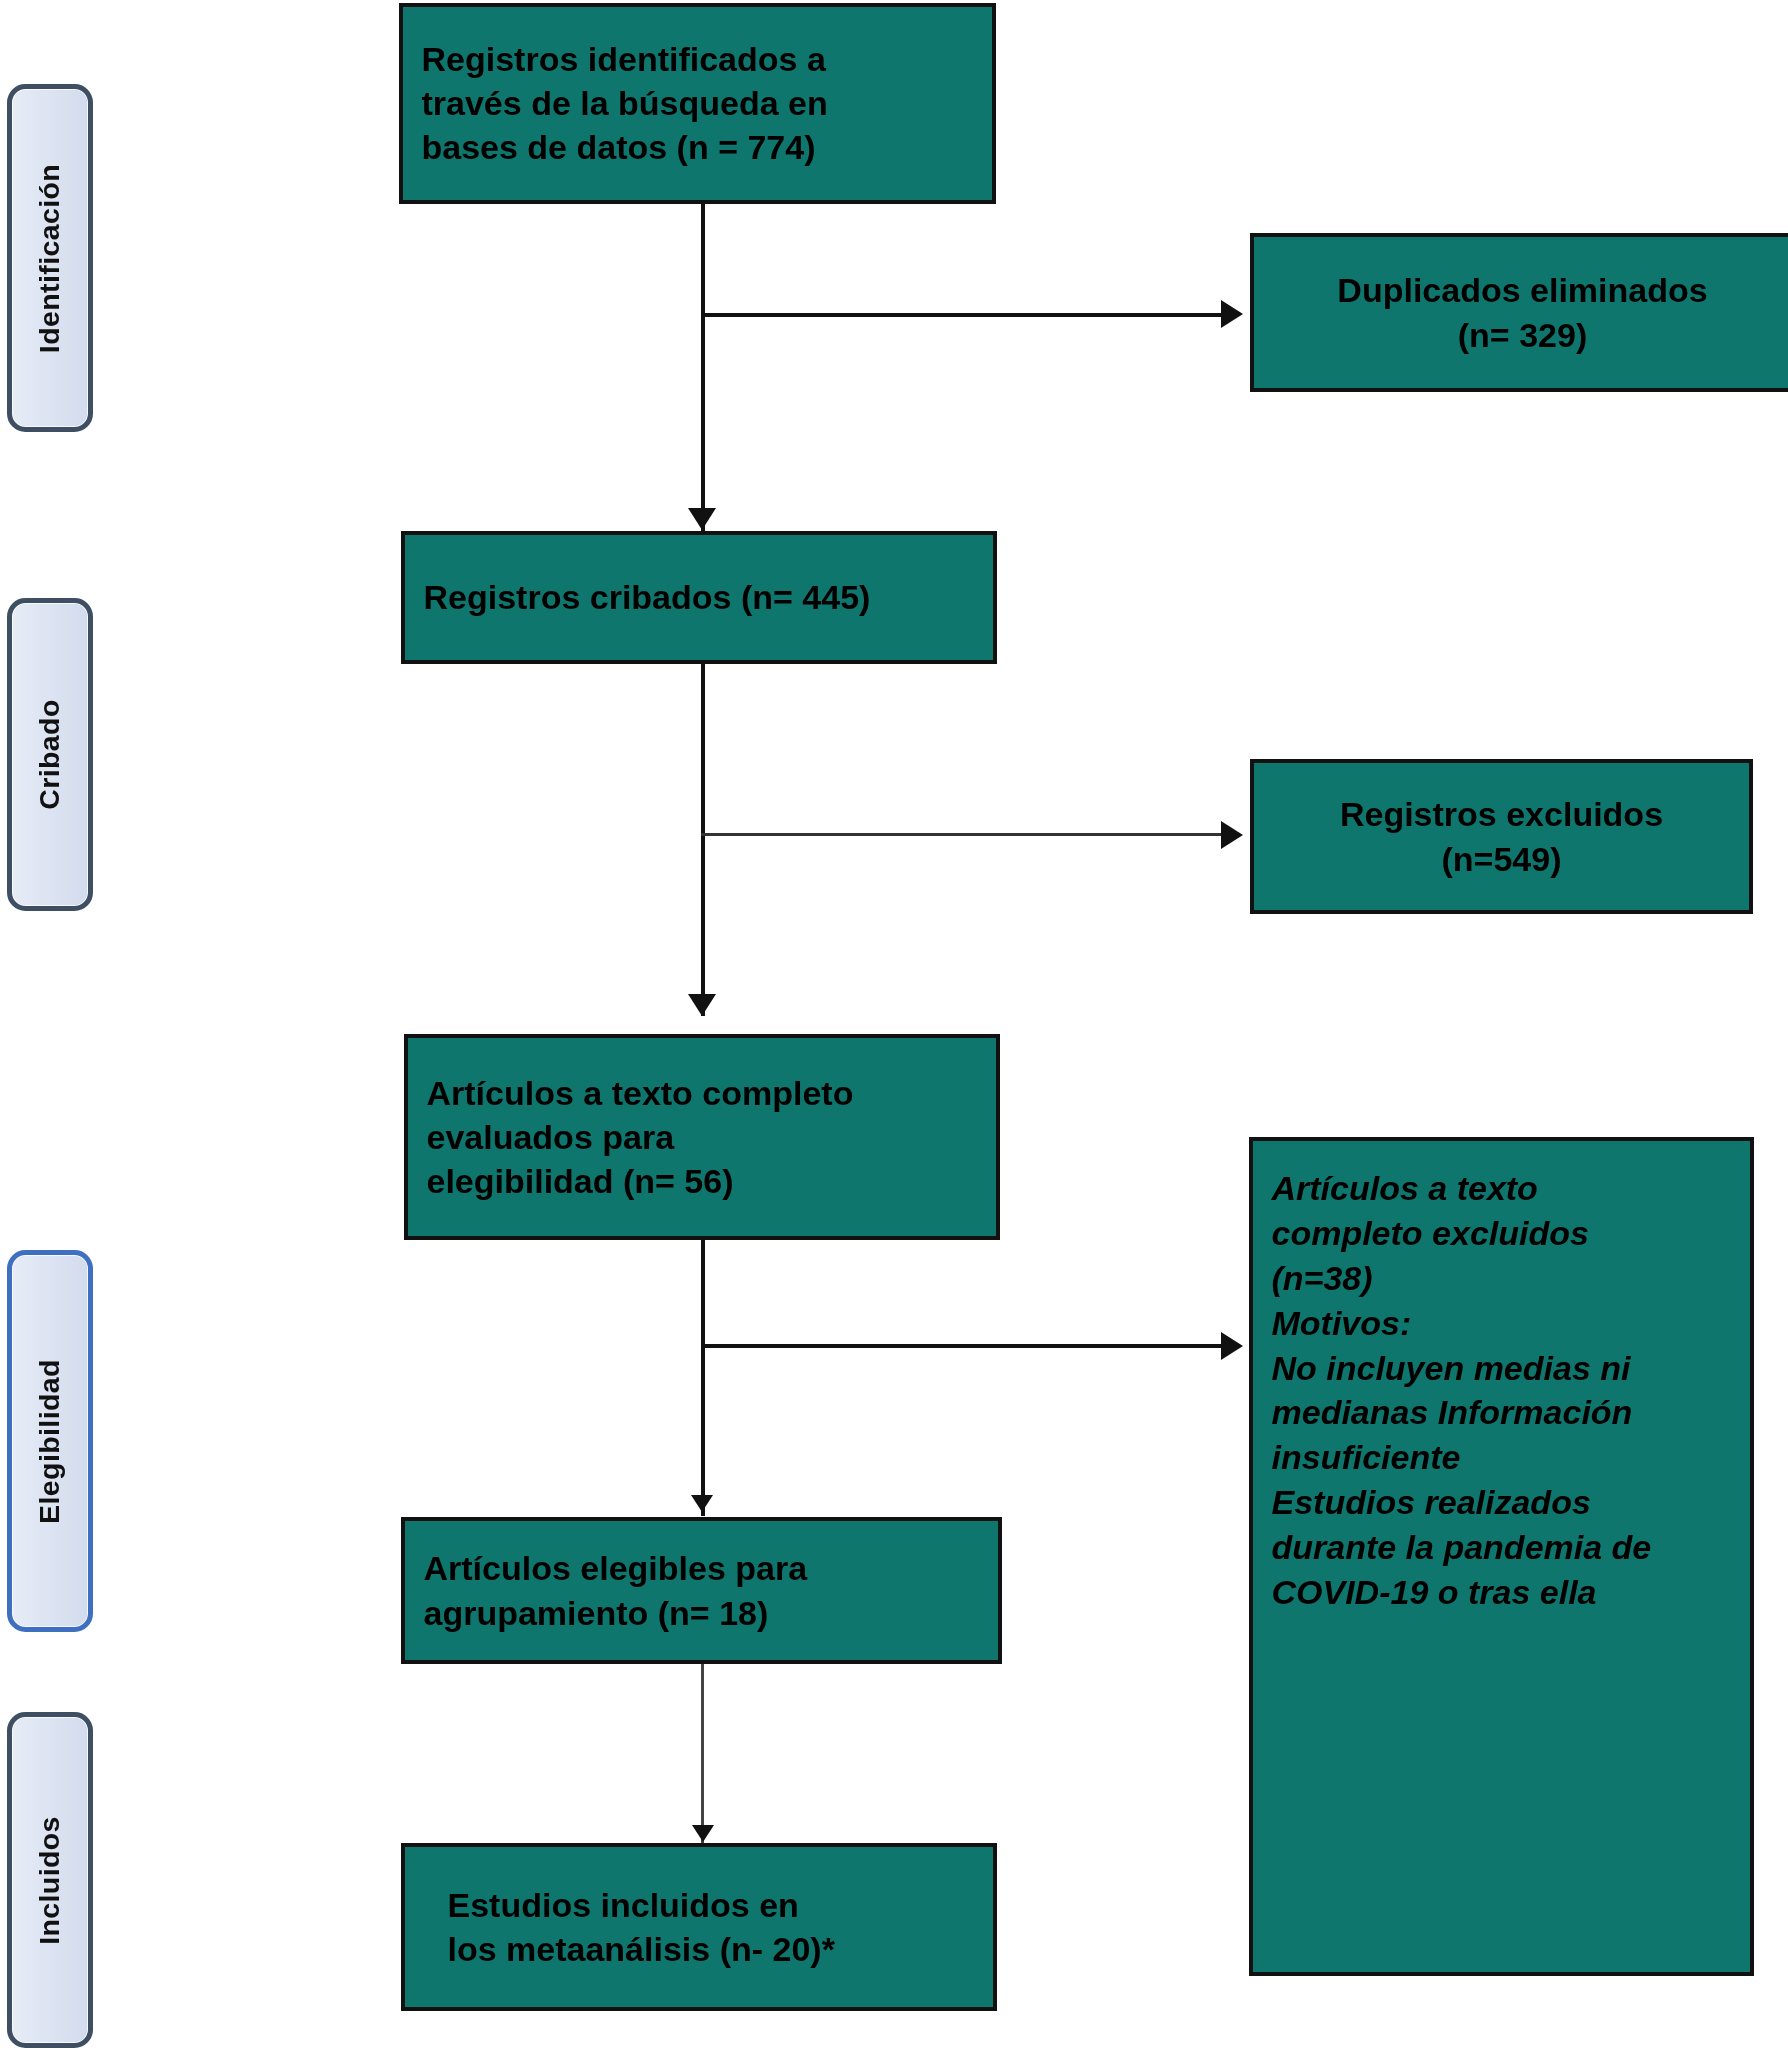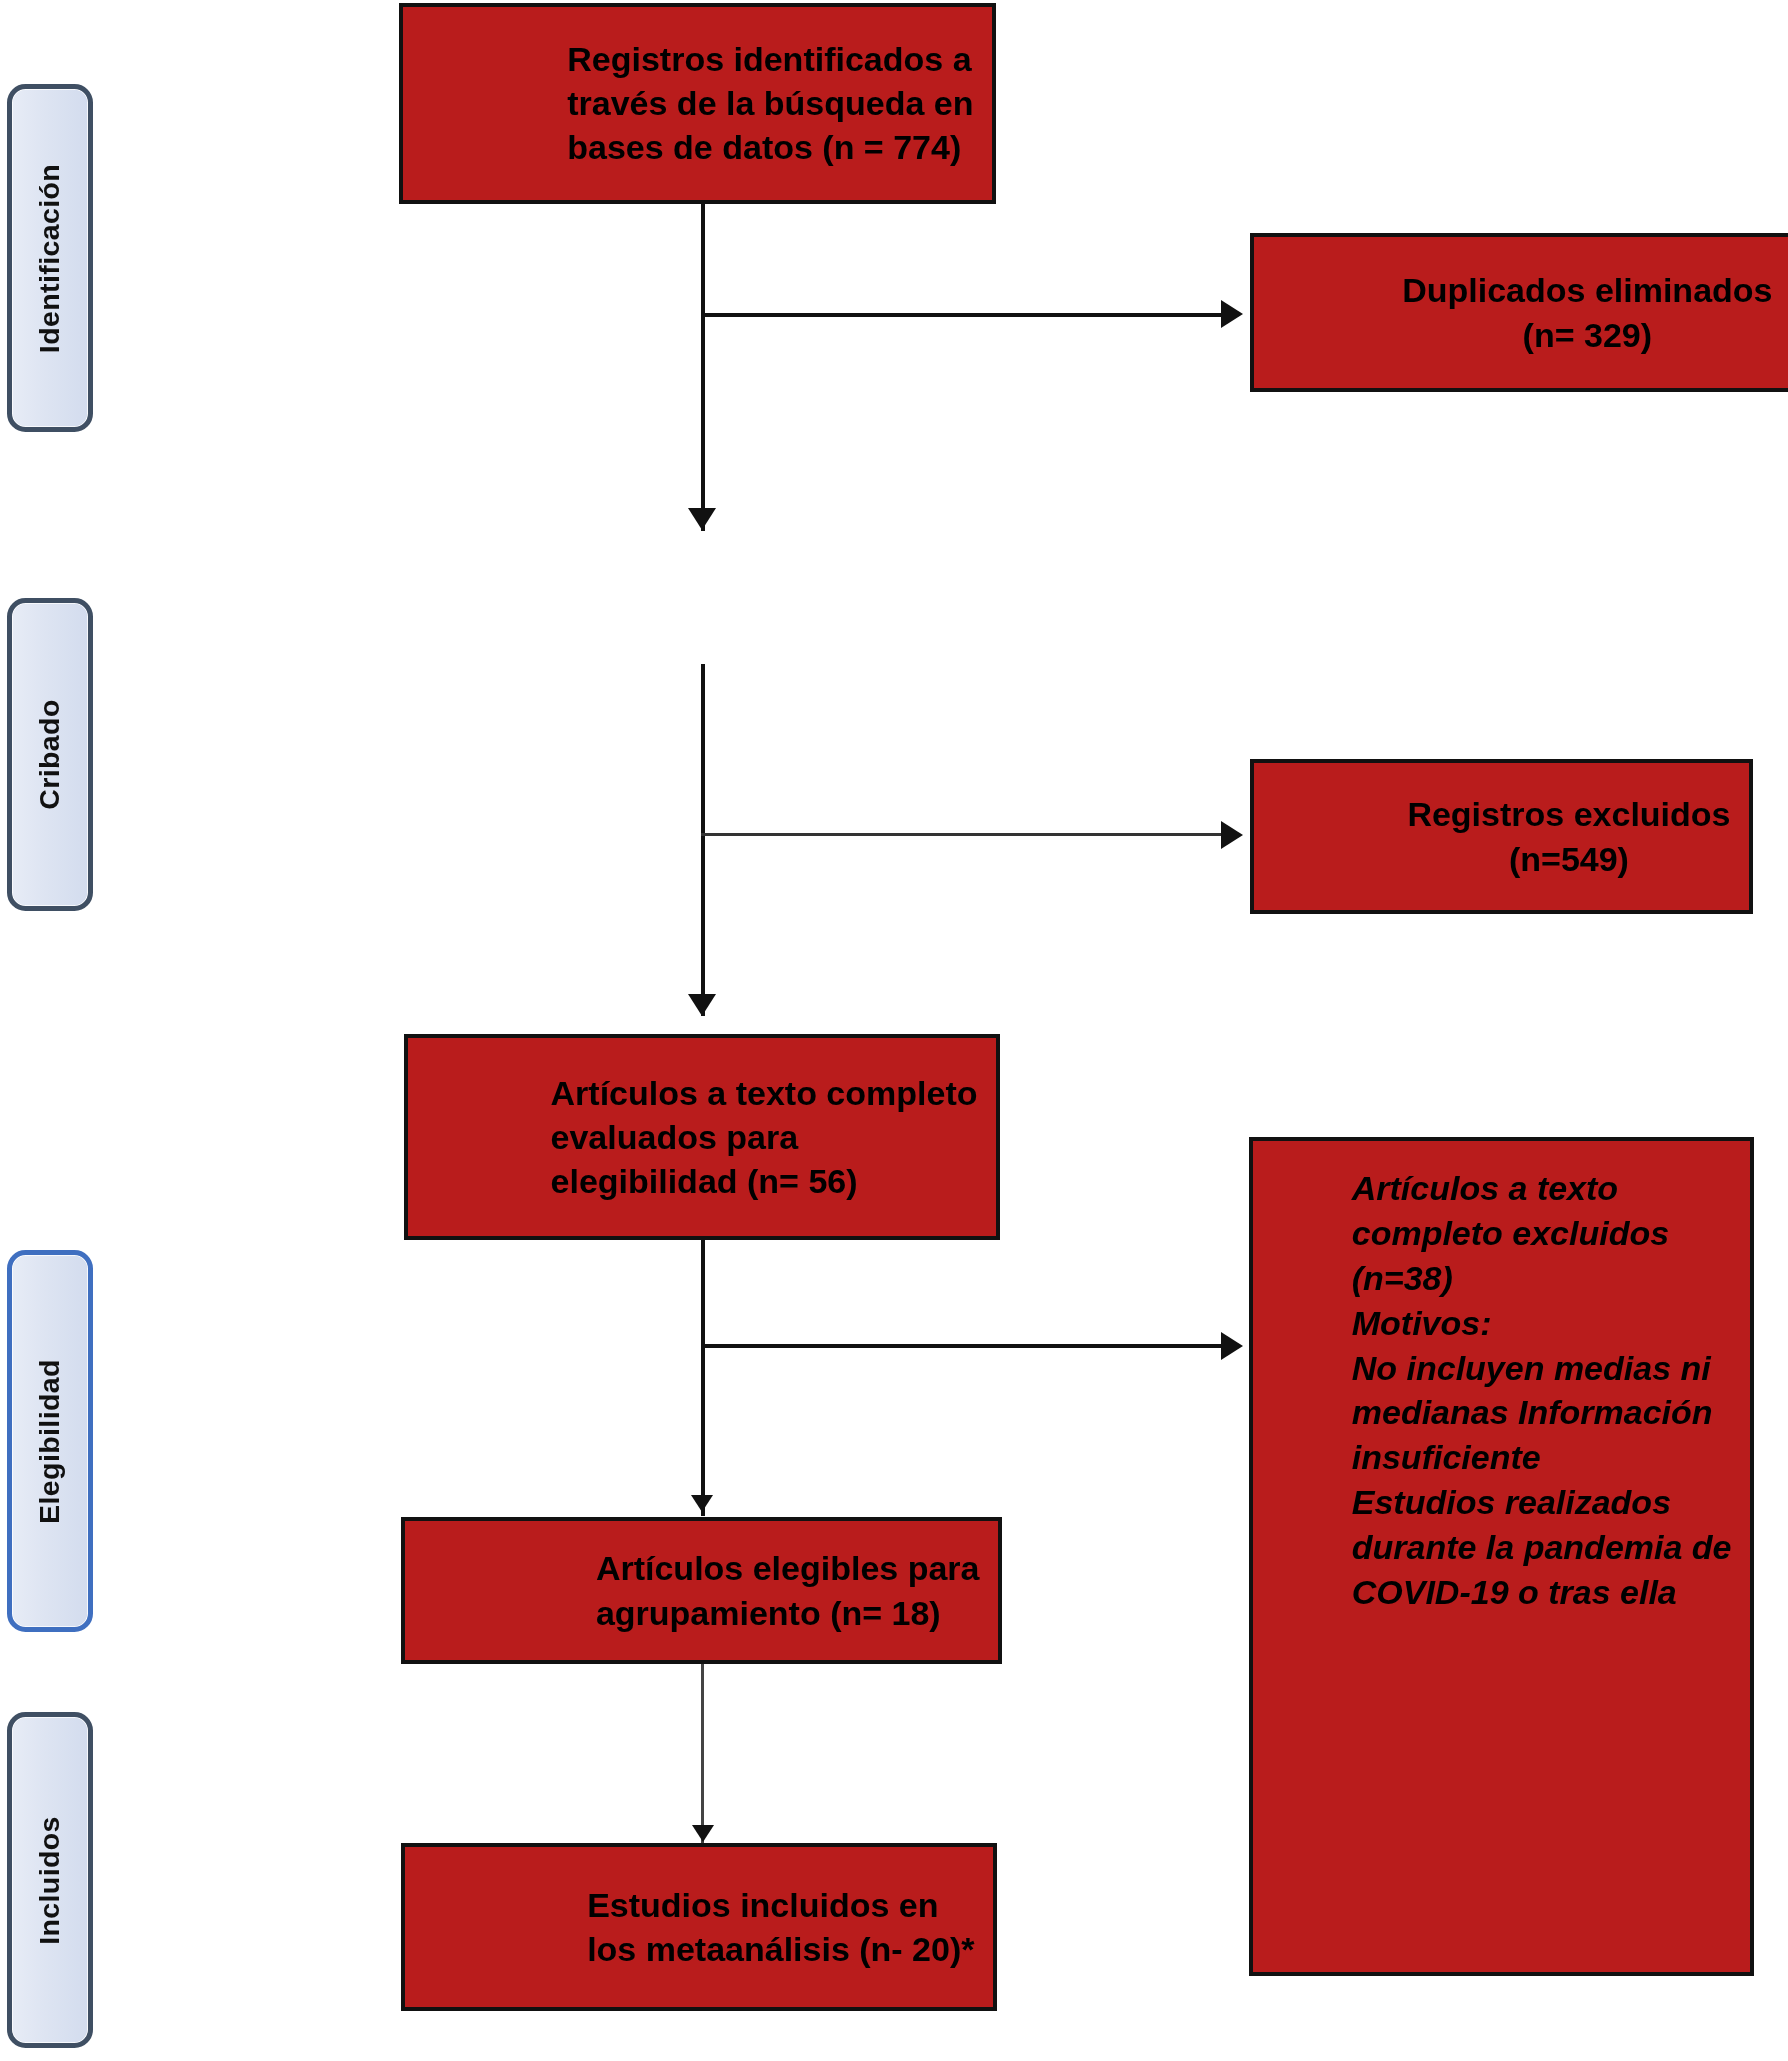--- a/index.html
+++ b/index.html
@@ -35,25 +35,24 @@
     font-size:28.5px;
     letter-spacing:0.4px;
     color:#111;
   }
 
   
   .node{
     position:absolute;
     box-sizing:border-box;
     border:4.2px solid #111;
-    background:#b91c1c;
+    background:#0f766e;
     display:flex;
     flex-direction:column;
     justify-content:center;
-    align-items:flex-end;
   }
   .node .txt{
     font-size:34px;
     font-weight:bold;
     line-height:1.30;
     padding:0 18.5px;
     white-space:pre-line;
   }
   .node.center .txt{ text-align:left; }
   .node.right  .txt{ text-align:center; }
@@ -112,20 +111,23 @@
   <div class="arrow-down" style="left:688px; top:508px;"></div>
 
   <div class="hline" style="left:701px; top:313px; width:524px;"></div>
   <div class="arrow-right" style="left:1221px; top:300px;"></div>
 
   <div class="node right" style="left:1250px; top:233px; width:545px; height:159px;">
     <div class="txt">Duplicados eliminados
 (n= 329)</div>
   </div>
 
+  <div class="node center" style="left:401px; top:531px; width:596px; height:133px;">
+    <div class="txt">Registros cribados (n= 445)</div>
+  </div>
 
   <div class="vline" style="left:701px; top:664px; height:352px;"></div>
   <div class="arrow-down" style="left:688px; top:994px;"></div>
 
   <div class="hline" style="left:701px; top:833px; width:524px; height:3.4px; background:#333;"></div>
   <div class="arrow-right" style="left:1221px; top:821px;"></div>
 
   <div class="node right" style="left:1250px; top:759px; width:503px; height:155px;">
     <div class="txt">Registros excluidos
 (n=549)</div>

